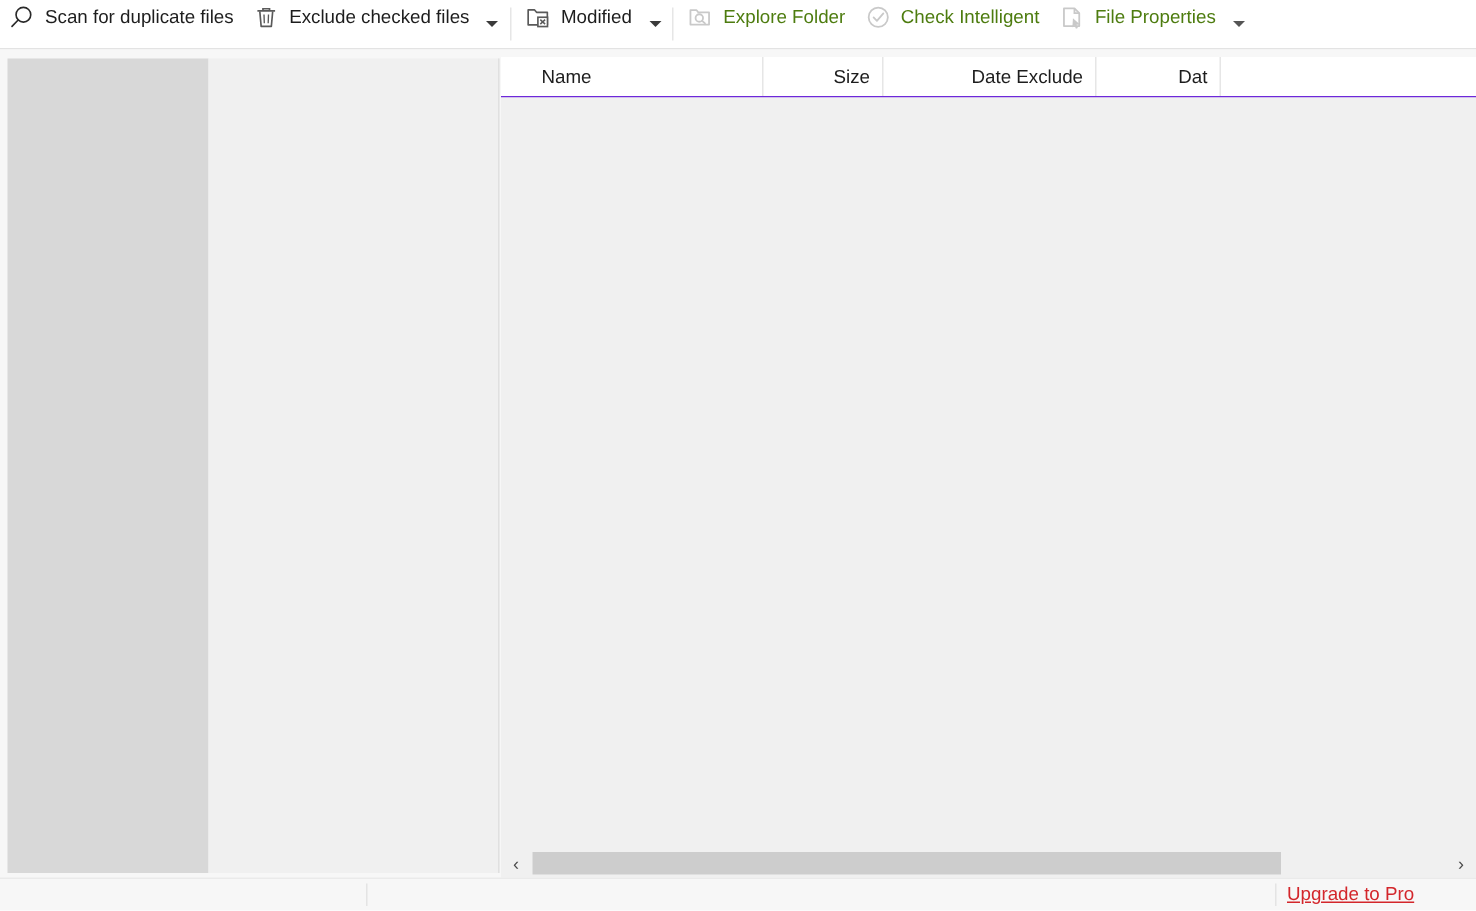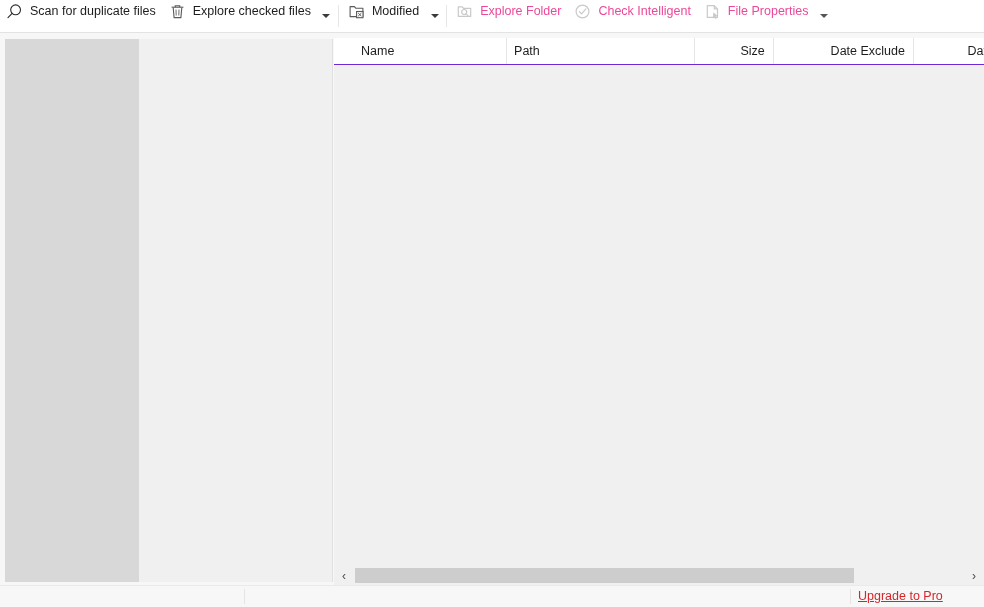--- a/index.html
+++ b/index.html
@@ -38,21 +38,21 @@
   }
   .tb-item {
     display: flex;
     height: 26px;
     padding: 0 7px 0 6px;
     gap: 7px;
     cursor: default;
     white-space: nowrap;
   }
   .tb-item.enabled { color: #1d1d1d; }
-  .tb-item.disabled { color: #ec4899; }
+  .tb-item.disabled { color: #4d7c0f; }
   .tb-label {
     font-size: 12.5px;
     line-height: 16px;
   }
   .tb-icon {
     width: 17px;
     height: 17px;
     flex: 0 0 17px;
     display: block;
   }
@@ -243,21 +243,21 @@
     <div class="tb-item enabled">
       <span class="tb-icon">
         <svg viewBox="0 0 17 17" width="17" height="17">
           <line x1="2.6" y1="4.2" x2="14.4" y2="4.2" stroke="#5a5a5a" stroke-width="1.1"></line>
           <path d="M6.3 4.2 V2.8 h4.4 v1.4" fill="none" stroke="#5a5a5a" stroke-width="1.1"></path>
           <path d="M4.2 4.6 L5.1 14.6 h6.8 L12.8 4.6" fill="none" stroke="#5a5a5a" stroke-width="1.1" stroke-linejoin="round"></path>
           <line x1="7.0" y1="6.6" x2="7.2" y2="12.5" stroke="#5a5a5a" stroke-width="0.9"></line>
           <line x1="10.0" y1="6.6" x2="9.8" y2="12.5" stroke="#5a5a5a" stroke-width="0.9"></line>
         </svg>
       </span>
-      <span class="tb-label">Explore checked files</span>
+      <span class="tb-label">Exclude checked files</span>
     </div>
     <div class="tb-caret"></div>
 
     <div class="tb-sep"></div>
 
     <div class="tb-item enabled">
       <span class="tb-icon">
         <svg viewBox="0 0 17 17" width="17" height="17">
           <path d="M2.1 13.6 V3.6 h4.3 l1.3 1.6 h7.2 V13.6 z" fill="none" stroke="#5a5a5a" stroke-width="1.1" stroke-linejoin="round"></path>
           <rect x="8.6" y="8.5" width="6.4" height="6.2" fill="#ffffff" stroke="#5a5a5a" stroke-width="1.1"></rect>
@@ -308,23 +308,20 @@
   <div class="body-area">
 
     <div class="panel-left"></div>
     <div class="panel-mid"></div>
 
     <div class="list-area">
 
       <div class="list-header">
         <div class="col left" style="width:155px">
             <span>Name</span>
-          </div>
-        <div class="col left" style="width:190px">
-            <span>Path</span>
           </div>
         <div class="col right" style="width:80px">
             <span>Size</span>
           </div>
         <div class="col right" style="width:142px">
             <span>Date Exclude</span>
           </div>
         <div class="col right" style="width:83px">
             <span>Dat</span>
           </div>

